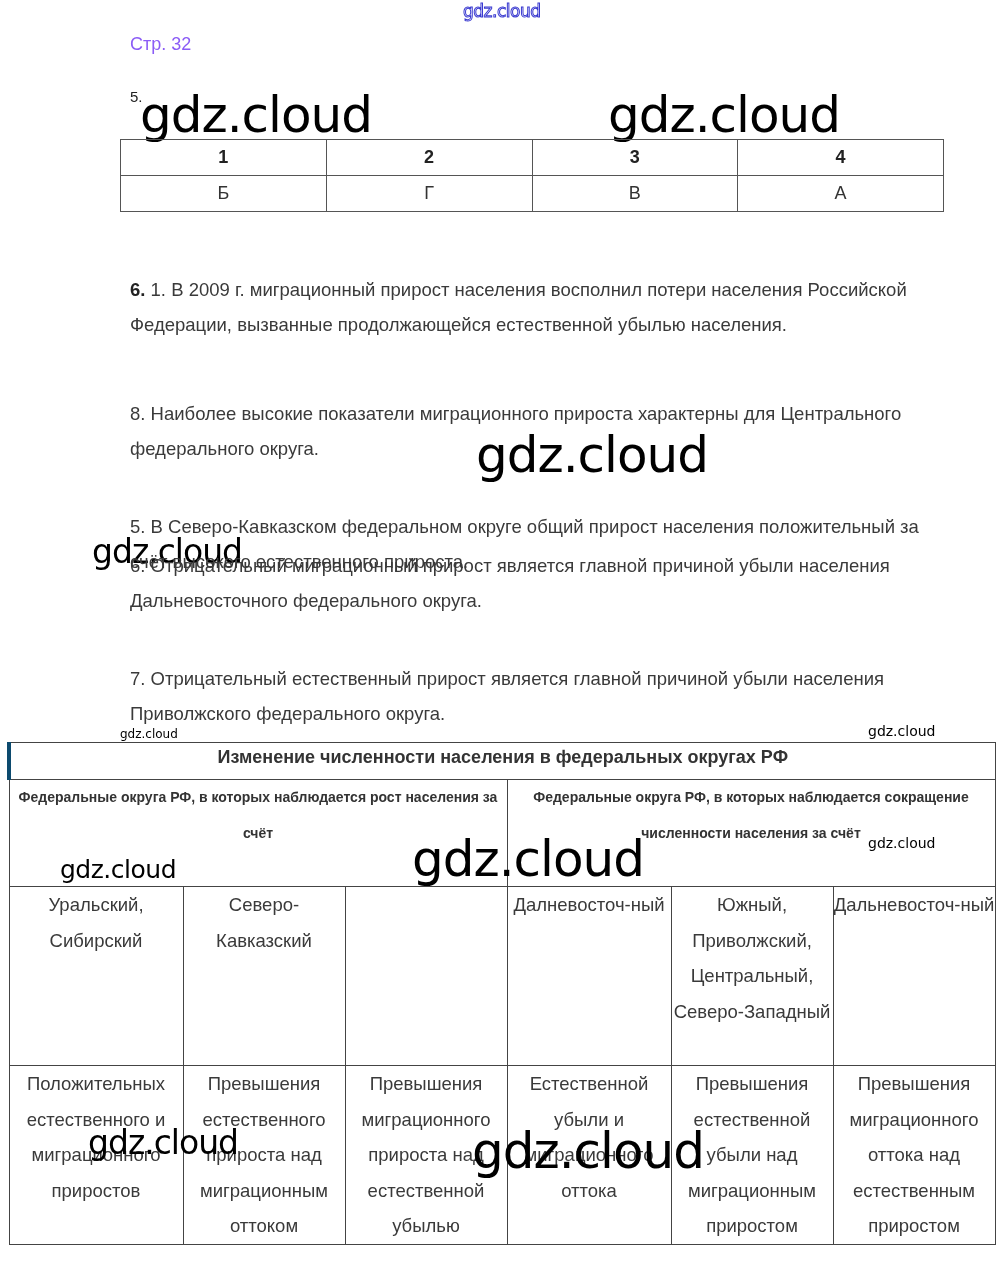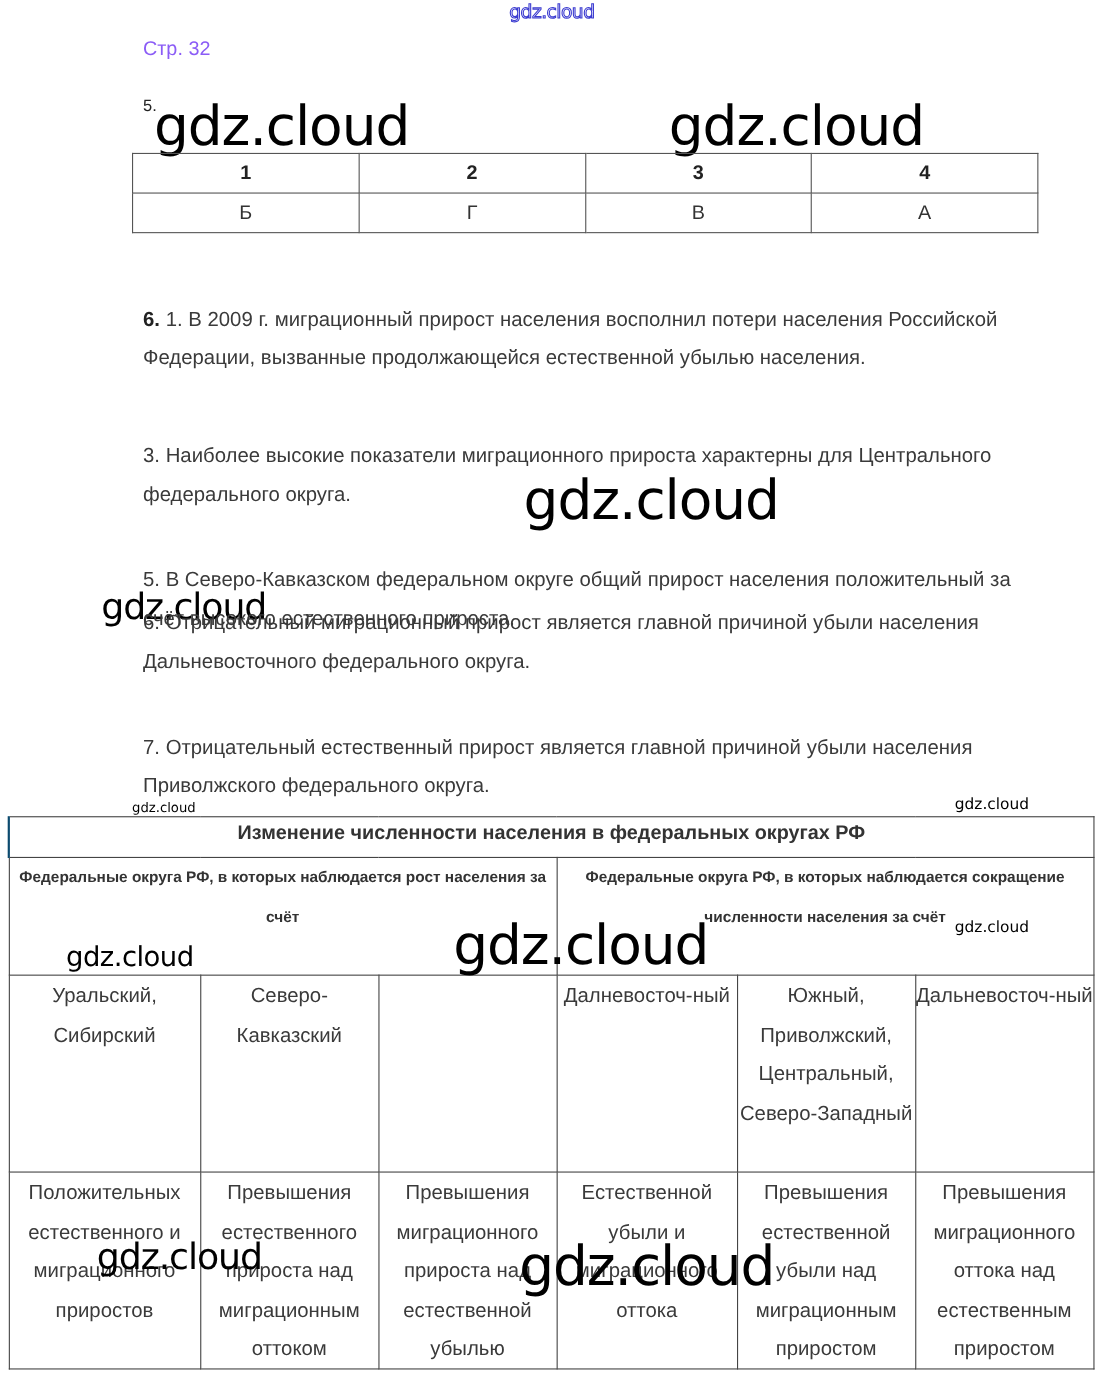--- a/index.html
+++ b/index.html
@@ -15,21 +15,21 @@
 
     table.t5 { position: absolute; left: 120px; top: 139px; width: 824px; border-collapse: collapse; table-layout: fixed; }
     table.t5 td { border: 1px solid #555; height: 35px; text-align: center; font-size: 18px; color: #333; padding: 0; font-family: "Liberation Sans Narrow", "Liberation Sans", sans-serif; }
     table.t5 tr.hdr td { font-weight: bold; color: #222; }
 
     .para { position: absolute; left: 130px; font-size: 18.5px; line-height: 35px; color: #3a3a3a; width: 790px; margin-top: 12px; }
     .para b { color: #222; }
 
     table.t6 { position: absolute; left: 7px; top: 742px; width: 986px; border-collapse: collapse; table-layout: fixed; }
     table.t6 td { border: 1px solid #444; text-align: center; vertical-align: top; color: #3a3a3a; font-size: 18.5px; line-height: 35.5px; padding: 0; }
-    table.t6 td.title { height: 36px; font-weight: bold; font-size: 18px; color: #333; line-height: 28px; padding-top: 0; border-left: 2px solid #0c4a6e; }
+    table.t6 td.title { height: 36px; font-weight: bold; font-size: 18px; color: #333; line-height: 28px; padding-top: 0; border-left: 4px solid #0c4a6e; }
     table.t6 td.grp { font-weight: bold; font-size: 14px; color: #333; height: 106px; padding-top: 0; text-align: center; }
     table.t6 td.cell { height: 178px; }
     table.t6 td.ans { height: 178px; }
   </style>
 </head>
 <body>
 
 <div class="abs wm-top">gdz.cloud</div>
 <div class="abs wm-big" style="left:140px; top:90px;">gdz.cloud</div>
 <div class="abs wm-big" style="left:608px; top:90px;">gdz.cloud</div>
@@ -50,21 +50,21 @@
   <tr>
     <td>Б</td>
     <td>Г</td>
     <td>В</td>
     <td>А</td>
   </tr>
 </tbody>
   </table>
 
 <div class="para" style="top:260px;"><b>6.</b> <span>1. В 2009 г. миграционный прирост населения восполнил потери населения Российской Федерации, вызванные продолжающейся естественной убылью населения.</span></div>
-<div class="para" style="top:384px;"><span>3. Наиболее высокие показатели миграционного прироста характерны для Центрального федерального округа.</span></div>
+<div class="para" style="top:384px;"><span>8. Наиболее высокие показатели миграционного прироста характерны для Центрального федерального округа.</span></div>
 <div class="para" style="top:497px;"><span>5. В Северо-Кавказском федеральном округе общий прирост населения положительный за счёт высокого естественного прироста.</span></div>
 <div class="para" style="top:536px;"><span>6. Отрицательный миграционный прирост является главной причиной убыли населения Дальневосточного федерального округа.</span></div>
 <div class="para" style="top:649px;"><span>7. Отрицательный естественный прирост является главной причиной убыли населения Приволжского федерального округа.</span></div>
 
 <div class="abs wm-small" style="left:120px; top:728px;">gdz.cloud</div>
 <div class="abs wm-small" style="left:868px; top:724px; font-size:14px;">gdz.cloud</div>
 
 <table class="t6">
   <colgroup>
     <col style="width:174px">

